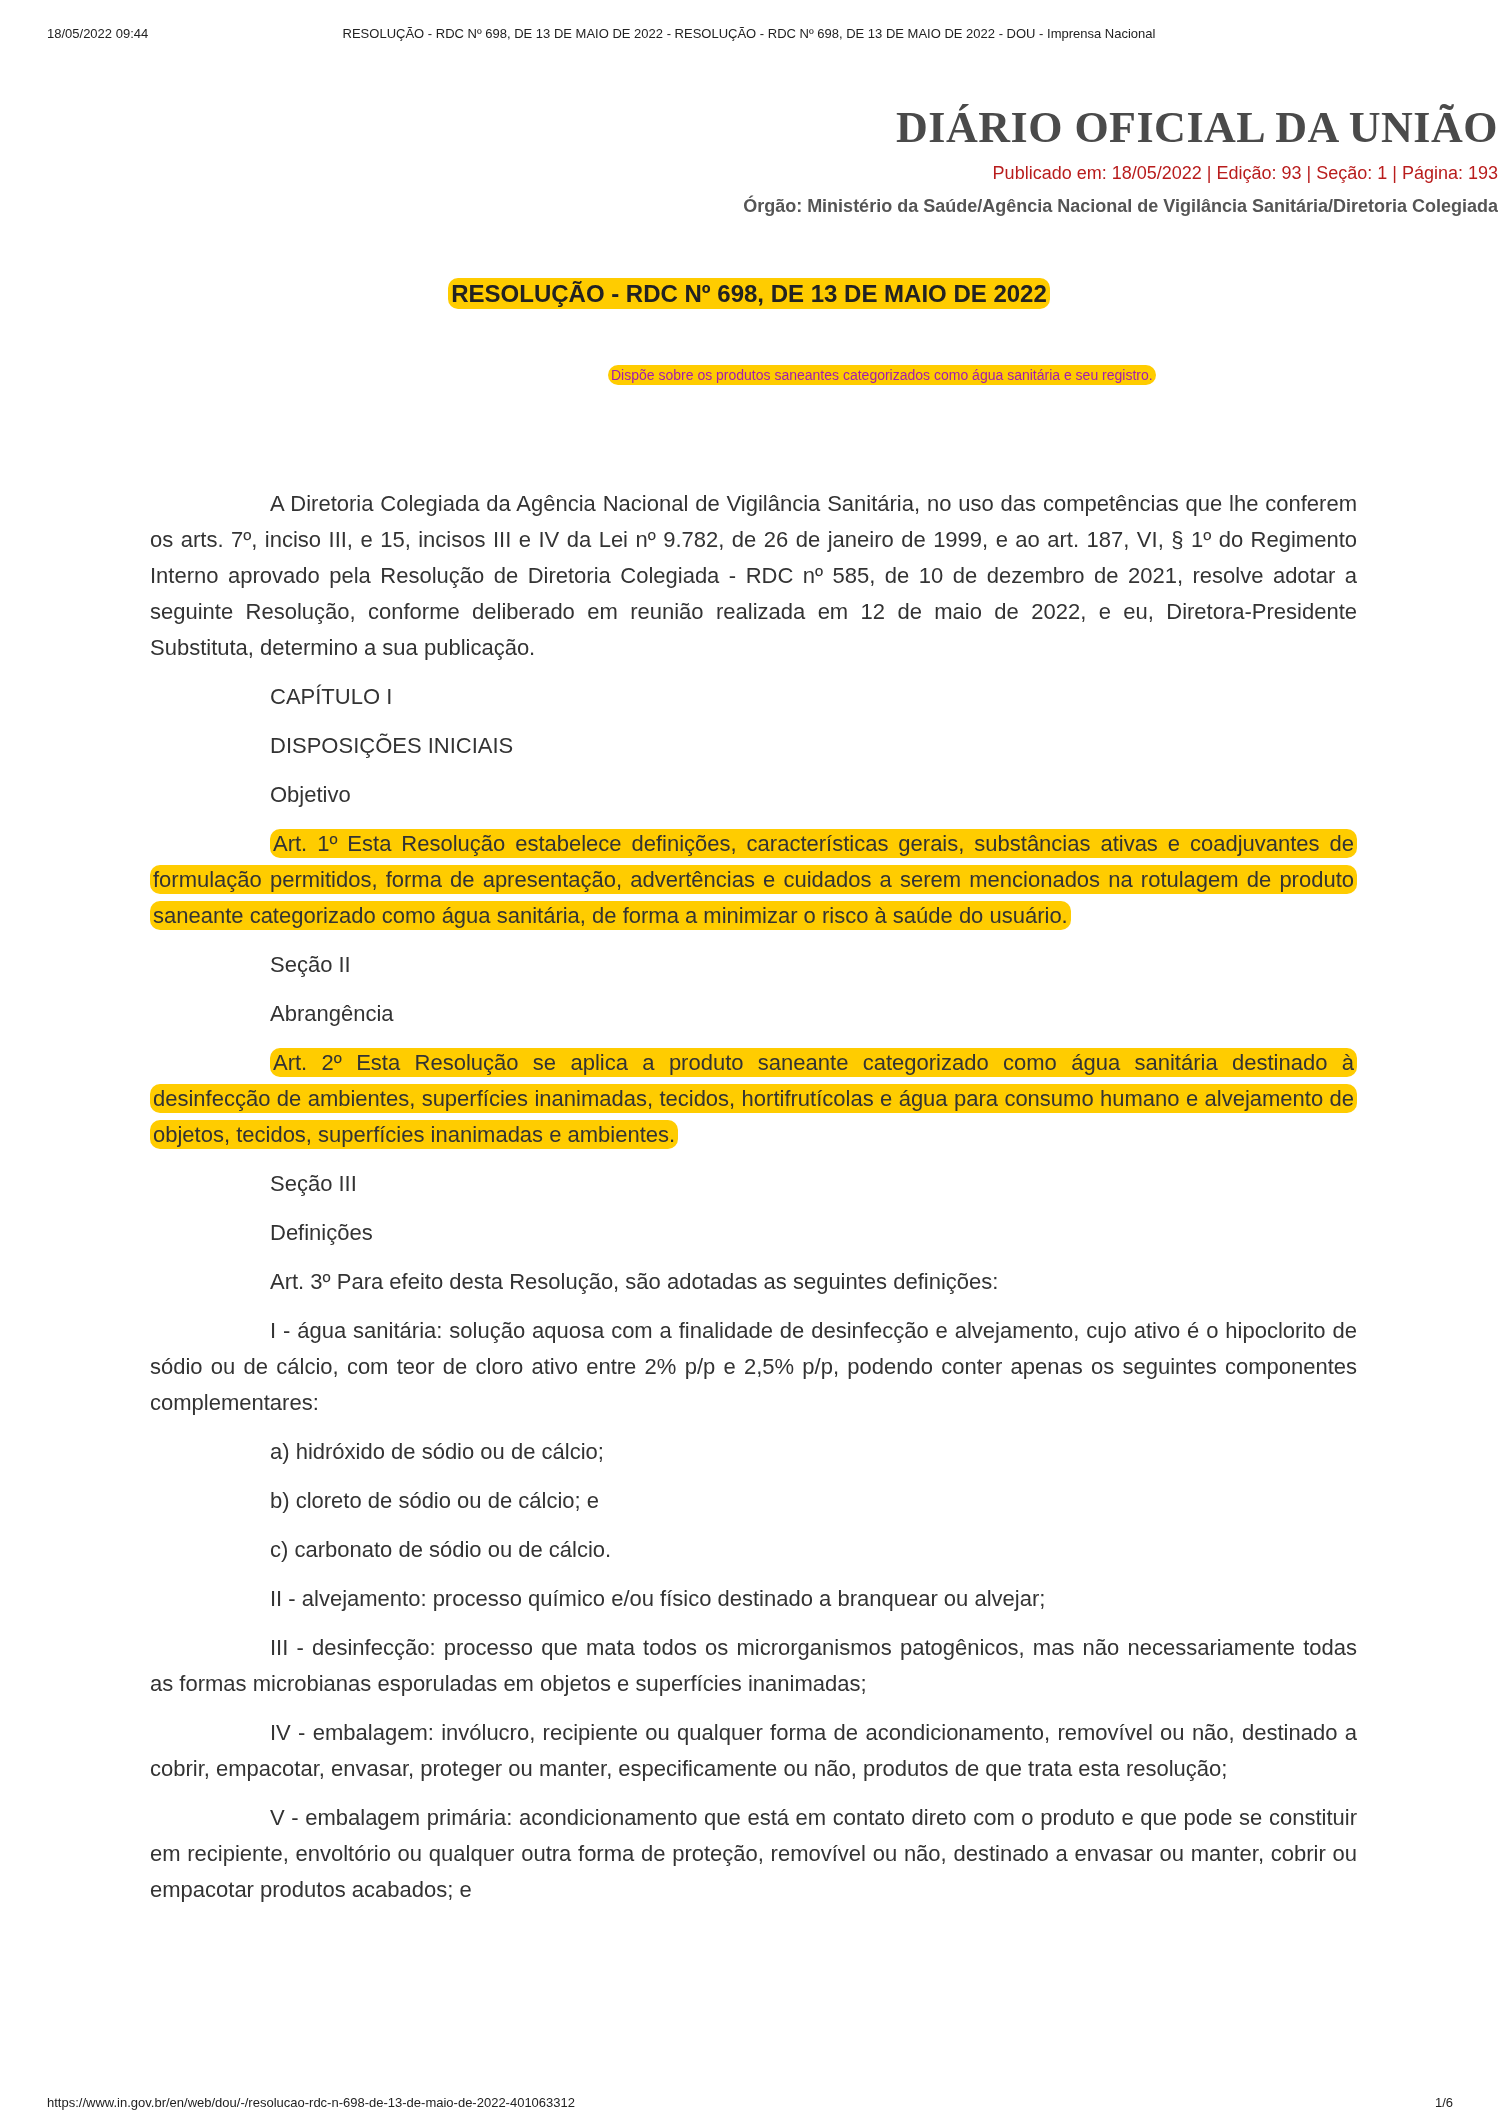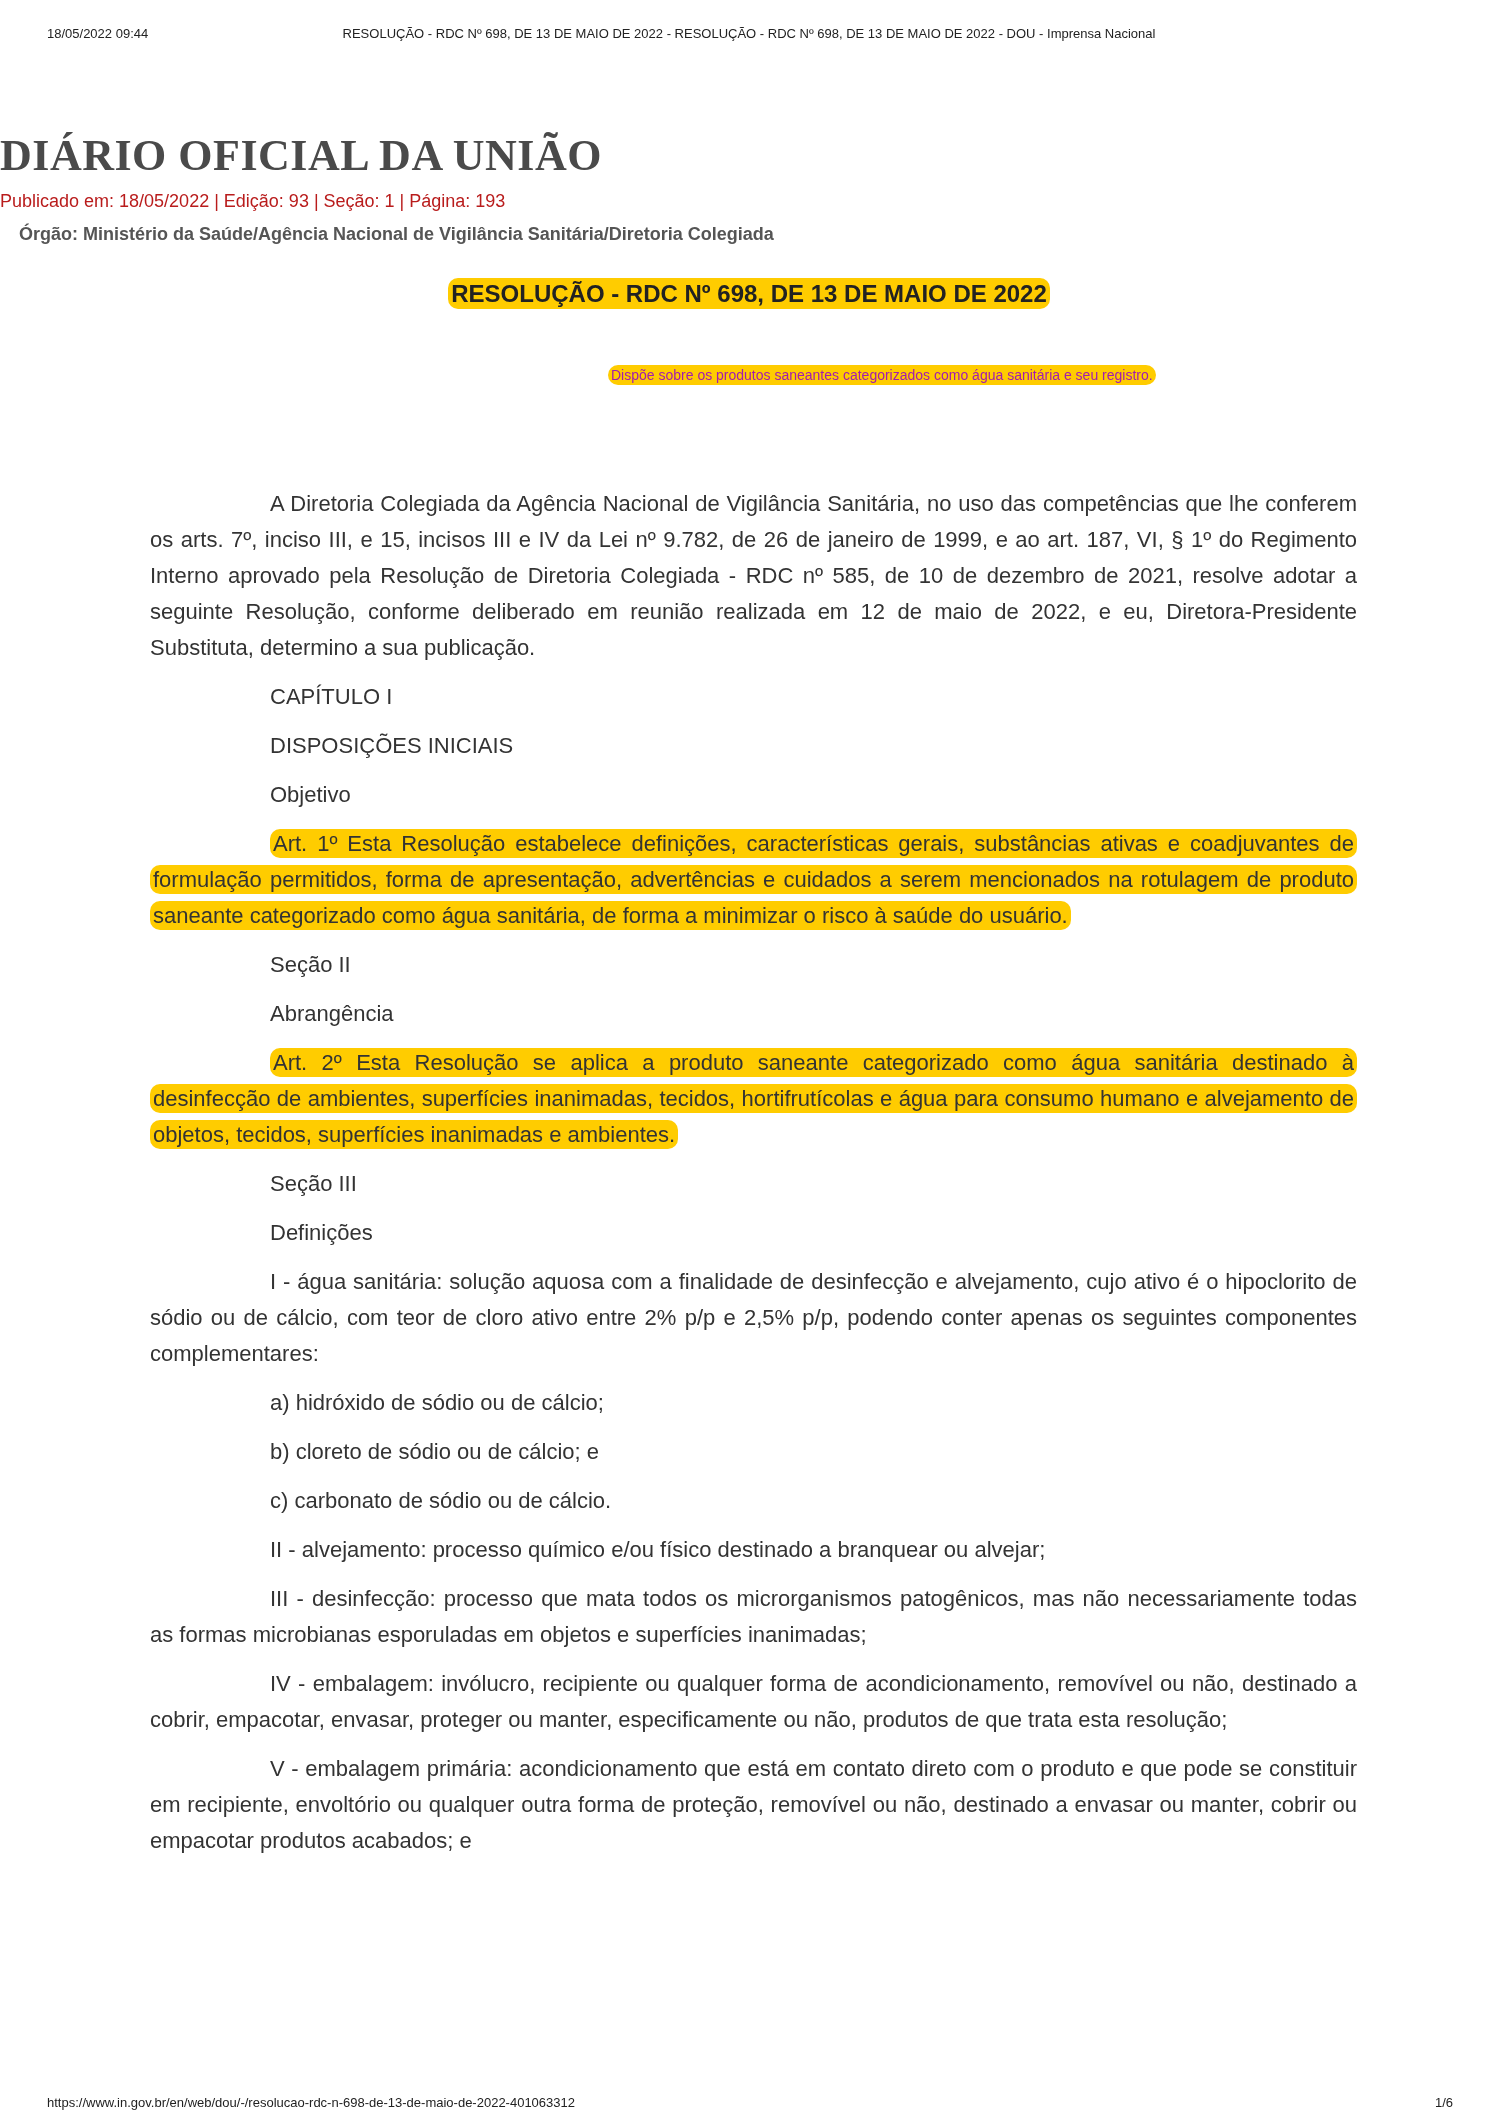--- a/index.html
+++ b/index.html
@@ -5,21 +5,21 @@
   html, body { margin: 0; padding: 0; background: #ffffff; }
   body { width: 1498px; height: 2119px; position: relative; overflow: hidden;
          font-family: "Liberation Sans", sans-serif; color: #333; }
   .print-header { position: absolute; top: 26px; left: 0; width: 1498px; font-size: 13px; color: #222; }
   .print-header .date { position: absolute; left: 47px; }
   .print-header .title { position: absolute; left: 0; width: 1498px; text-align: center; }
   .print-footer { position: absolute; top: 2095px; left: 0; width: 1498px; font-size: 13px; color: #222; }
   .print-footer .url { position: absolute; left: 47px; }
   .print-footer .pg { position: absolute; right: 45px; }
 
-  .masthead { position: absolute; top: 130px; left: 0; width: 1498px; text-align: left; }
+  .masthead { position: absolute; top: 102px; left: 0; width: 1498px; text-align: right; }
   .masthead h1 { margin: 0; font-family: "Liberation Serif", serif; font-weight: bold;
                  font-size: 44px; color: #4a4a4a; letter-spacing: 0.5px; }
   .masthead .meta { margin-top: 10px; font-size: 18px; color: #b91c1c; }
   .masthead .orgao { margin-top: 12px; font-size: 18px; color: #555; font-weight: bold; padding-left: 19px; }
 
   .hl { background: #ffcc00; border-radius: 10px; padding: 2px 3px;
         -webkit-box-decoration-break: clone; box-decoration-break: clone; }
 
   .doc-title { position: absolute; top: 280px; left: 0; width: 1498px; text-align: center;
                font-size: 24px; font-weight: bold; color: #222; }
@@ -59,20 +59,21 @@
   <p class="ind">A Diretoria Colegiada da Agência Nacional de Vigilância Sanitária, no uso das competências que lhe conferem os arts. 7º, inciso III, e 15, incisos III e IV da Lei nº 9.782, de 26 de janeiro de 1999, e ao art. 187, VI, § 1º do Regimento Interno aprovado pela Resolução de Diretoria Colegiada - RDC nº 585, de 10 de dezembro de 2021, resolve adotar a seguinte Resolução, conforme deliberado em reunião realizada em 12 de maio de 2022, e eu, Diretora-Presidente Substituta, determino a sua publicação.</p>
   <p class="head">CAPÍTULO I</p>
   <p class="head">DISPOSIÇÕES INICIAIS</p>
   <p class="head">Objetivo</p>
   <p class="ind"><span class="hl">Art. 1º Esta Resolução estabelece definições, características gerais, substâncias ativas e coadjuvantes de formulação permitidos, forma de apresentação, advertências e cuidados a serem mencionados na rotulagem de produto saneante categorizado como água sanitária, de forma a minimizar o risco à saúde do usuário.</span></p>
   <p class="head">Seção II</p>
   <p class="head">Abrangência</p>
   <p class="ind"><span class="hl">Art. 2º Esta Resolução se aplica a produto saneante categorizado como água sanitária destinado à desinfecção de ambientes, superfícies inanimadas, tecidos, hortifrutícolas e água para consumo humano e alvejamento de objetos, tecidos, superfícies inanimadas e ambientes.</span></p>
   <p class="head">Seção III</p>
   <p class="head">Definições</p>
+  <p class="head">Art. 3º Para efeito desta Resolução, são adotadas as seguintes definições:</p>
   <p class="ind">I - água sanitária: solução aquosa com a finalidade de desinfecção e alvejamento, cujo ativo é o hipoclorito de sódio ou de cálcio, com teor de cloro ativo entre 2% p/p e 2,5% p/p, podendo conter apenas os seguintes componentes complementares:</p>
   <p class="item">a) hidróxido de sódio ou de cálcio;</p>
   <p class="item">b) cloreto de sódio ou de cálcio; e</p>
   <p class="item">c) carbonato de sódio ou de cálcio.</p>
   <p class="ind">II - alvejamento: processo químico e/ou físico destinado a branquear ou alvejar;</p>
   <p class="ind">III - desinfecção: processo que mata todos os microrganismos patogênicos, mas não necessariamente todas as formas microbianas esporuladas em objetos e superfícies inanimadas;</p>
   <p class="ind">IV - embalagem: invólucro, recipiente ou qualquer forma de acondicionamento, removível ou não, destinado a cobrir, empacotar, envasar, proteger ou manter, especificamente ou não, produtos de que trata esta resolução;</p>
   <p class="ind">V - embalagem primária: acondicionamento que está em contato direto com o produto e que pode se constituir em recipiente, envoltório ou qualquer outra forma de proteção, removível ou não, destinado a envasar ou manter, cobrir ou empacotar produtos acabados; e</p>
 </div>
 

